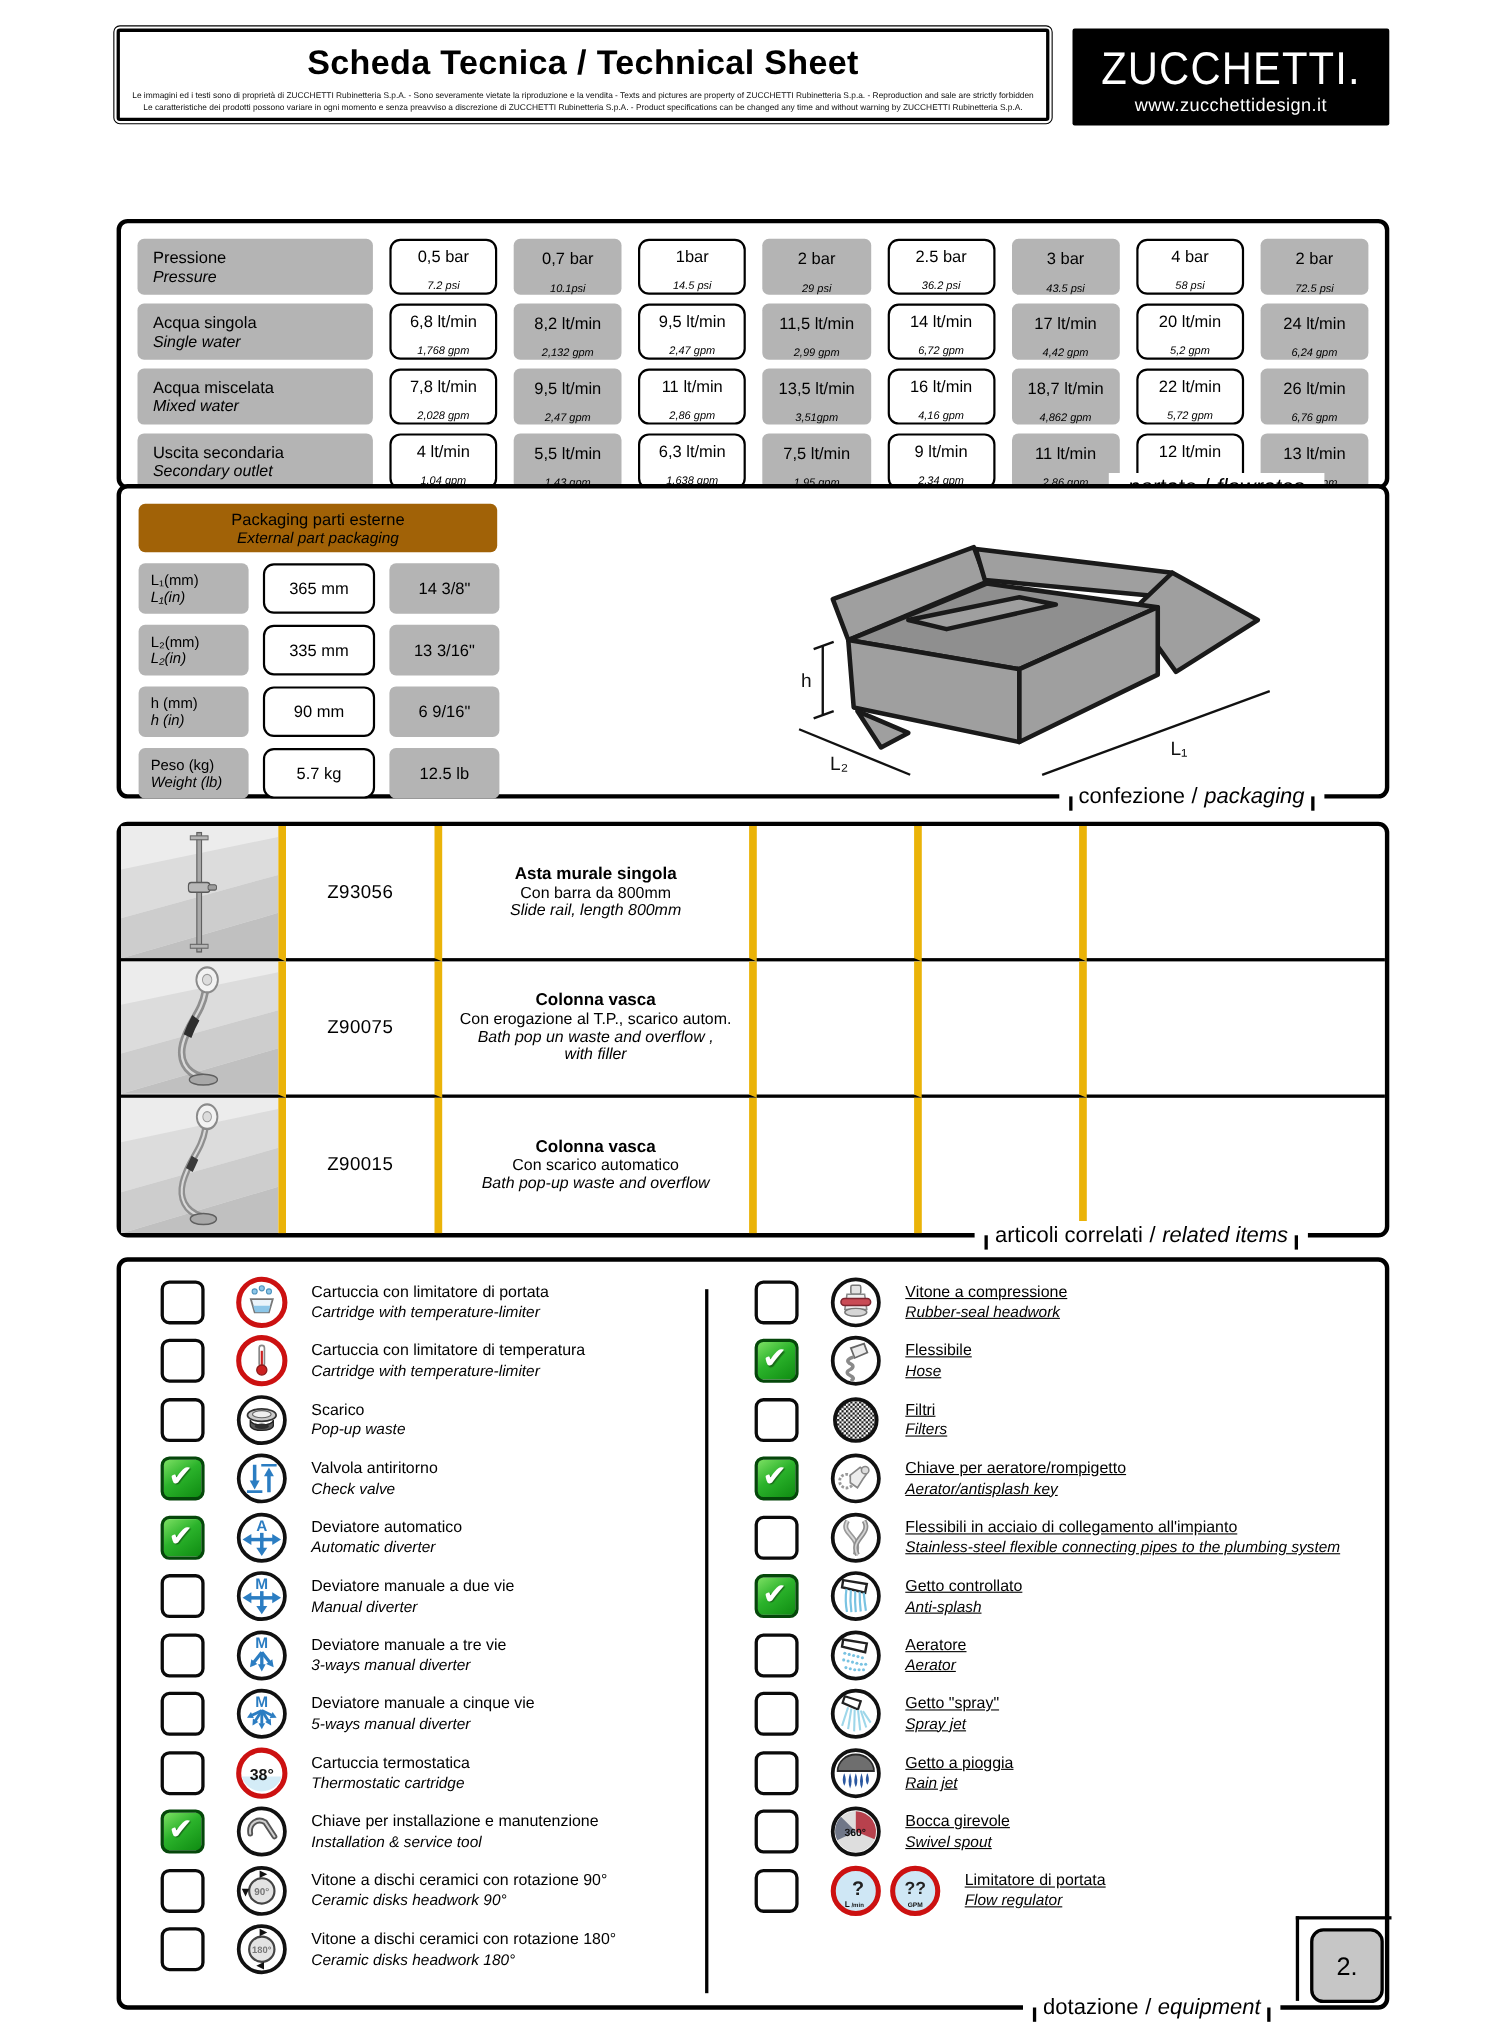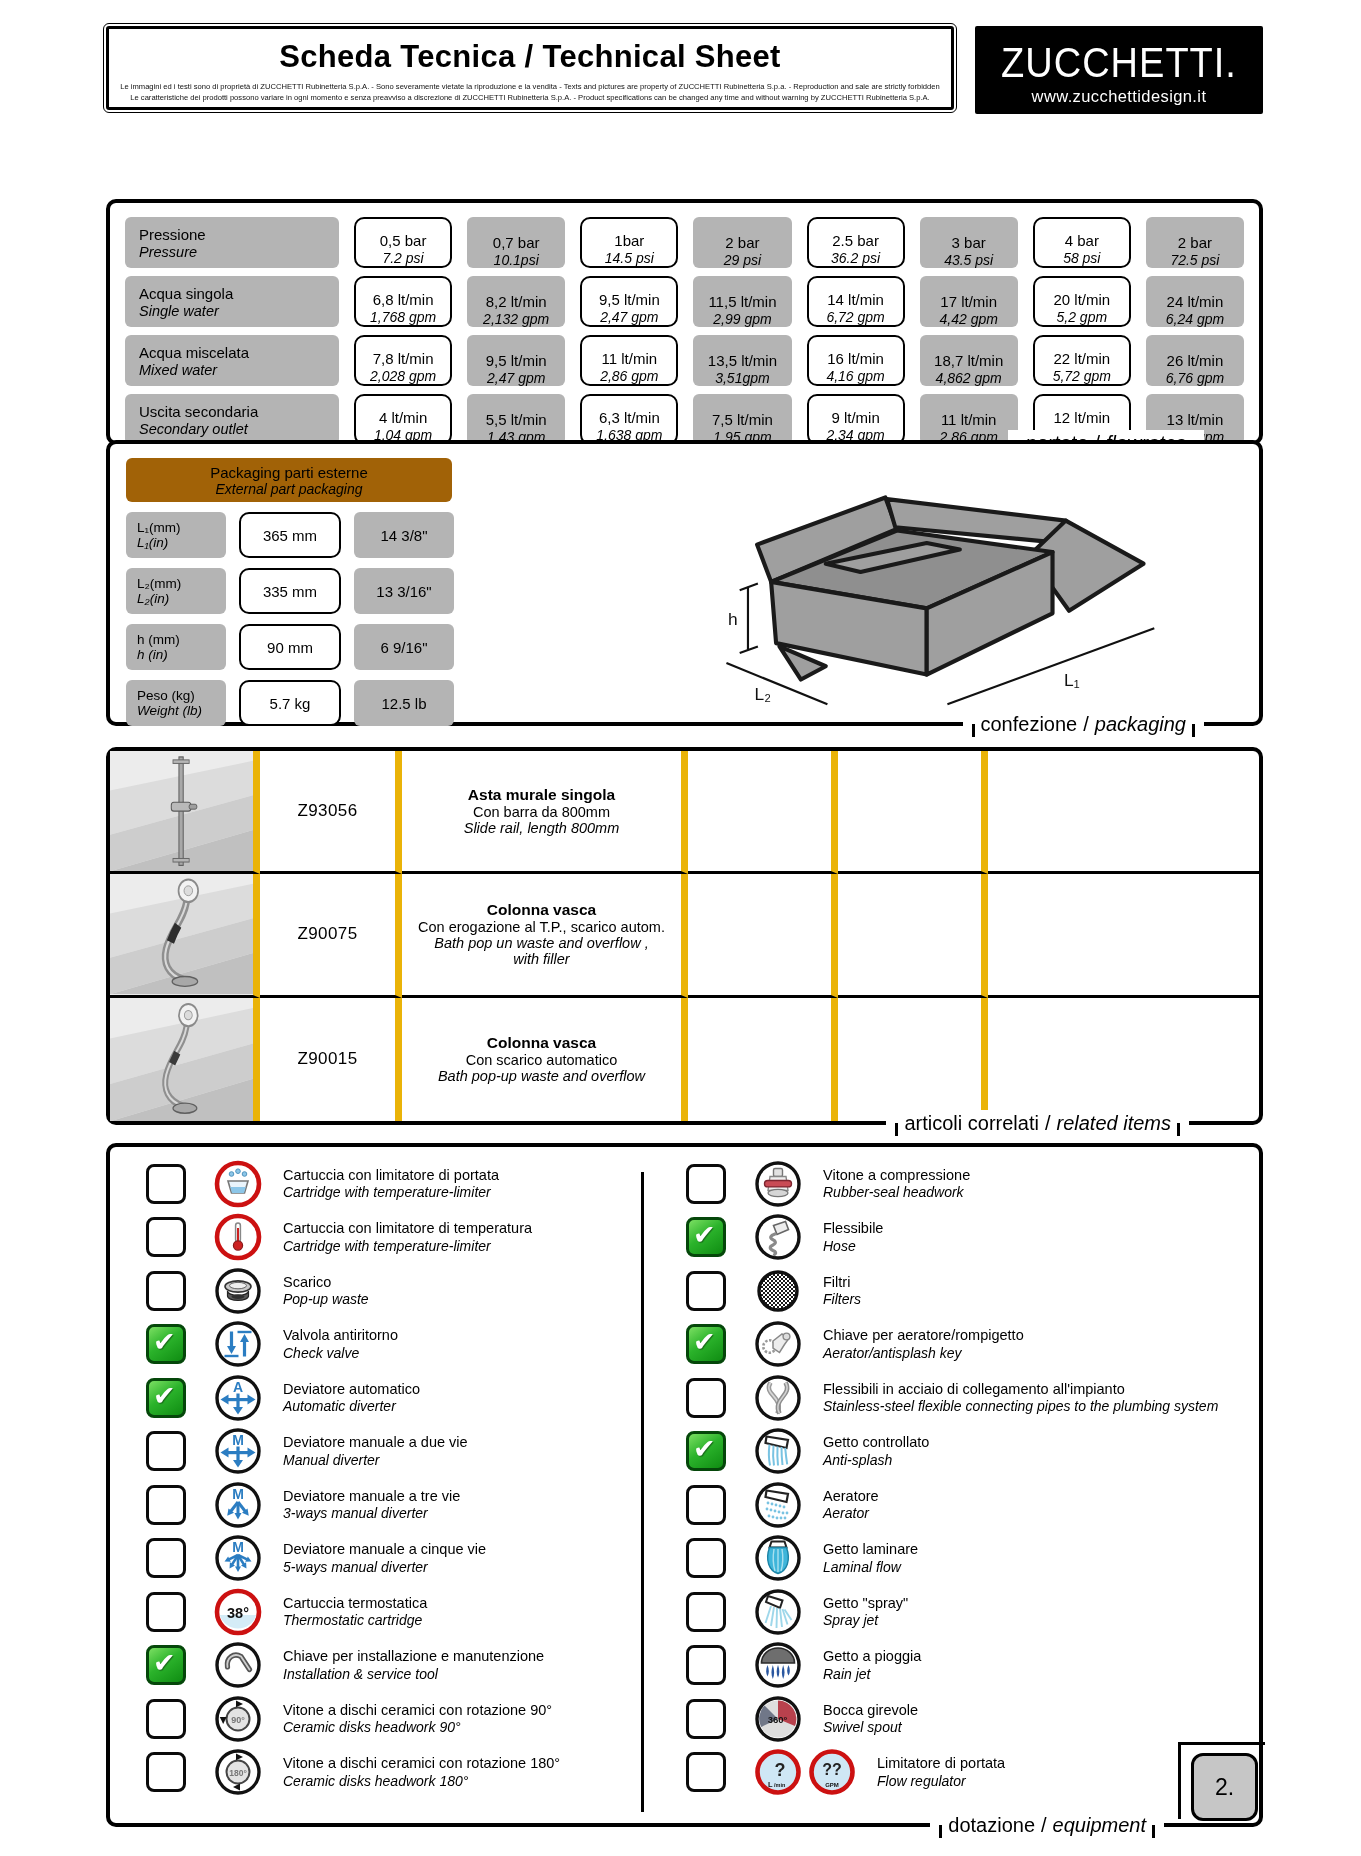--- a/index.html
+++ b/index.html
@@ -29,21 +29,21 @@
   #flowrates{top:199px;height:246px;padding:14px 15px;}
   .fgrid{display:grid;grid-template-columns:214px repeat(8,1fr);column-gap:15px;row-gap:8px;}
   .frow{display:contents;}
   .frow-label{background:#b4b4b4;border-radius:6px;height:51px;display:flex;flex-direction:column;
               justify-content:center;padding-left:14px;box-sizing:border-box;}
   .frow-label .it{font-size:15px;}
   .frow-label .en{font-size:14.5px;font-style:italic;margin-top:1px;}
   .fcell{height:51px;border-radius:6px;background:#b4b4b4;display:flex;flex-direction:column;
          justify-content:flex-end;align-items:center;box-sizing:border-box;}
   .fcell .main{font-size:15px;}
-  .fcell .sub{font-size:14px;font-style:italic;margin-top:1px;}
+  .fcell .sub{font-size:10px;font-style:italic;margin-top:13px;}
   .fcell.boxed{background:#fff;border:2.5px solid #000;border-radius:10px;}
 
   
   #packaging{top:440px;height:286px;}
   .pk-left{position:absolute;left:16px;top:14px;width:460px;}
   .pk-header{width:326px;height:44px;background:#a16207;border-radius:6px;text-align:center;
              display:flex;flex-direction:column;justify-content:center;}
   .pk-header .it{font-size:15px;}
   .pk-header .en{font-size:14px;font-style:italic;}
   .pk-row{display:flex;gap:13px;margin-top:10px;}
@@ -70,21 +70,21 @@
   .rel-code{font-size:17px;letter-spacing:.4px;}
   .rel-title{font-weight:bold;font-size:15.5px;}
   .rel-it{font-size:14.5px;}
   .rel-en{font-size:14.5px;font-style:italic;white-space:pre-line;}
 
   
   #equipment{top:1143px;height:684px;}
   .eq-divider{position:absolute;left:531px;top:25px;width:3px;height:640px;background:#000;}
   .eq-col{position:absolute;top:10px;}
   .eq-col.left{left:36px;width:492px;}
-  .eq-col.right{left:576px;width:580px;}
+  .eq-col.right{left:576px;width:580px;text-decoration:underline;}
   .eq-row{height:53.5px;display:flex;align-items:center;}
   .eq-check{width:34px;height:34px;border:3px solid #0a0a0a;border-radius:8px;background:#fff;
             flex:none;margin-right:27px;position:relative;box-sizing:content-box;}
   .eq-check.checked{background:linear-gradient(145deg,#7ce063 0%,#2bb32b 45%,#0f8c12 100%);border-color:#05470a;}
   .eq-check.checked::after{content:"✔";position:absolute;left:4px;top:-1px;color:#fff;font-size:27px;
             text-shadow:1px 1px 1px rgba(0,0,0,.4);}
   .eq-icon{flex:none;margin-right:20px;display:flex;align-items:center;}
   .eq-texts{line-height:1.28;}
   .eq-it{font-size:14.5px;}
   .eq-en{font-size:14px;font-style:italic;}
@@ -803,39 +803,20 @@
                 <circle cx="32" cy="38" r="1.4"></circle>
               </g>
             </svg>
           </div>
           <div class="eq-texts">
             <div class="eq-it">Aeratore</div>
             <div class="eq-en">Aerator</div>
           </div>
         </div>
 
-        <div class="eq-row">
-          <div class="eq-check"></div>
-          <div class="eq-icon">
-            <svg width="50" height="50" viewBox="0 0 50 50">
-              <circle cx="25" cy="25" r="21" fill="#fff" stroke="#111" stroke-width="3.4"></circle>
-              <path d="M18.5 8.5 h13 l2 6 h-17 z" fill="#fff" stroke="#222" stroke-width="2"></path>
-              <path d="M16.5 14.5 C12 27 16 38 25 40.5 C34 38 38 27 33.5 14.5 Z" fill="#3fb5da" stroke="#1c84a6" stroke-width="1.4"></path>
-              <g stroke="#a8e0ef" stroke-width="1.4" fill="none">
-                <path d="M21 16 q-2 12 1 22"></path>
-                <path d="M25 16 q0 12 0 23"></path>
-                <path d="M29 16 q2 12 -1 22"></path>
-              </g>
-            </svg>
-          </div>
-          <div class="eq-texts">
-            <div class="eq-it">Getto laminare</div>
-            <div class="eq-en">Laminal flow</div>
-          </div>
-        </div>
 
         <div class="eq-row">
           <div class="eq-check"></div>
           <div class="eq-icon">
             <svg width="50" height="50" viewBox="0 0 50 50">
               <circle cx="25" cy="25" r="21" fill="#fff" stroke="#111" stroke-width="3.4"></circle>
               <path d="M15 9 l14.5 4.5 -2.5 7.5 -14 -6 z" fill="#fff" stroke="#222" stroke-width="2"></path>
               <g stroke="#9ed7ea" stroke-width="1.9" fill="none">
                 <path d="M18 19 L12.5 36"></path>
                 <path d="M21 20 L18 39"></path>

